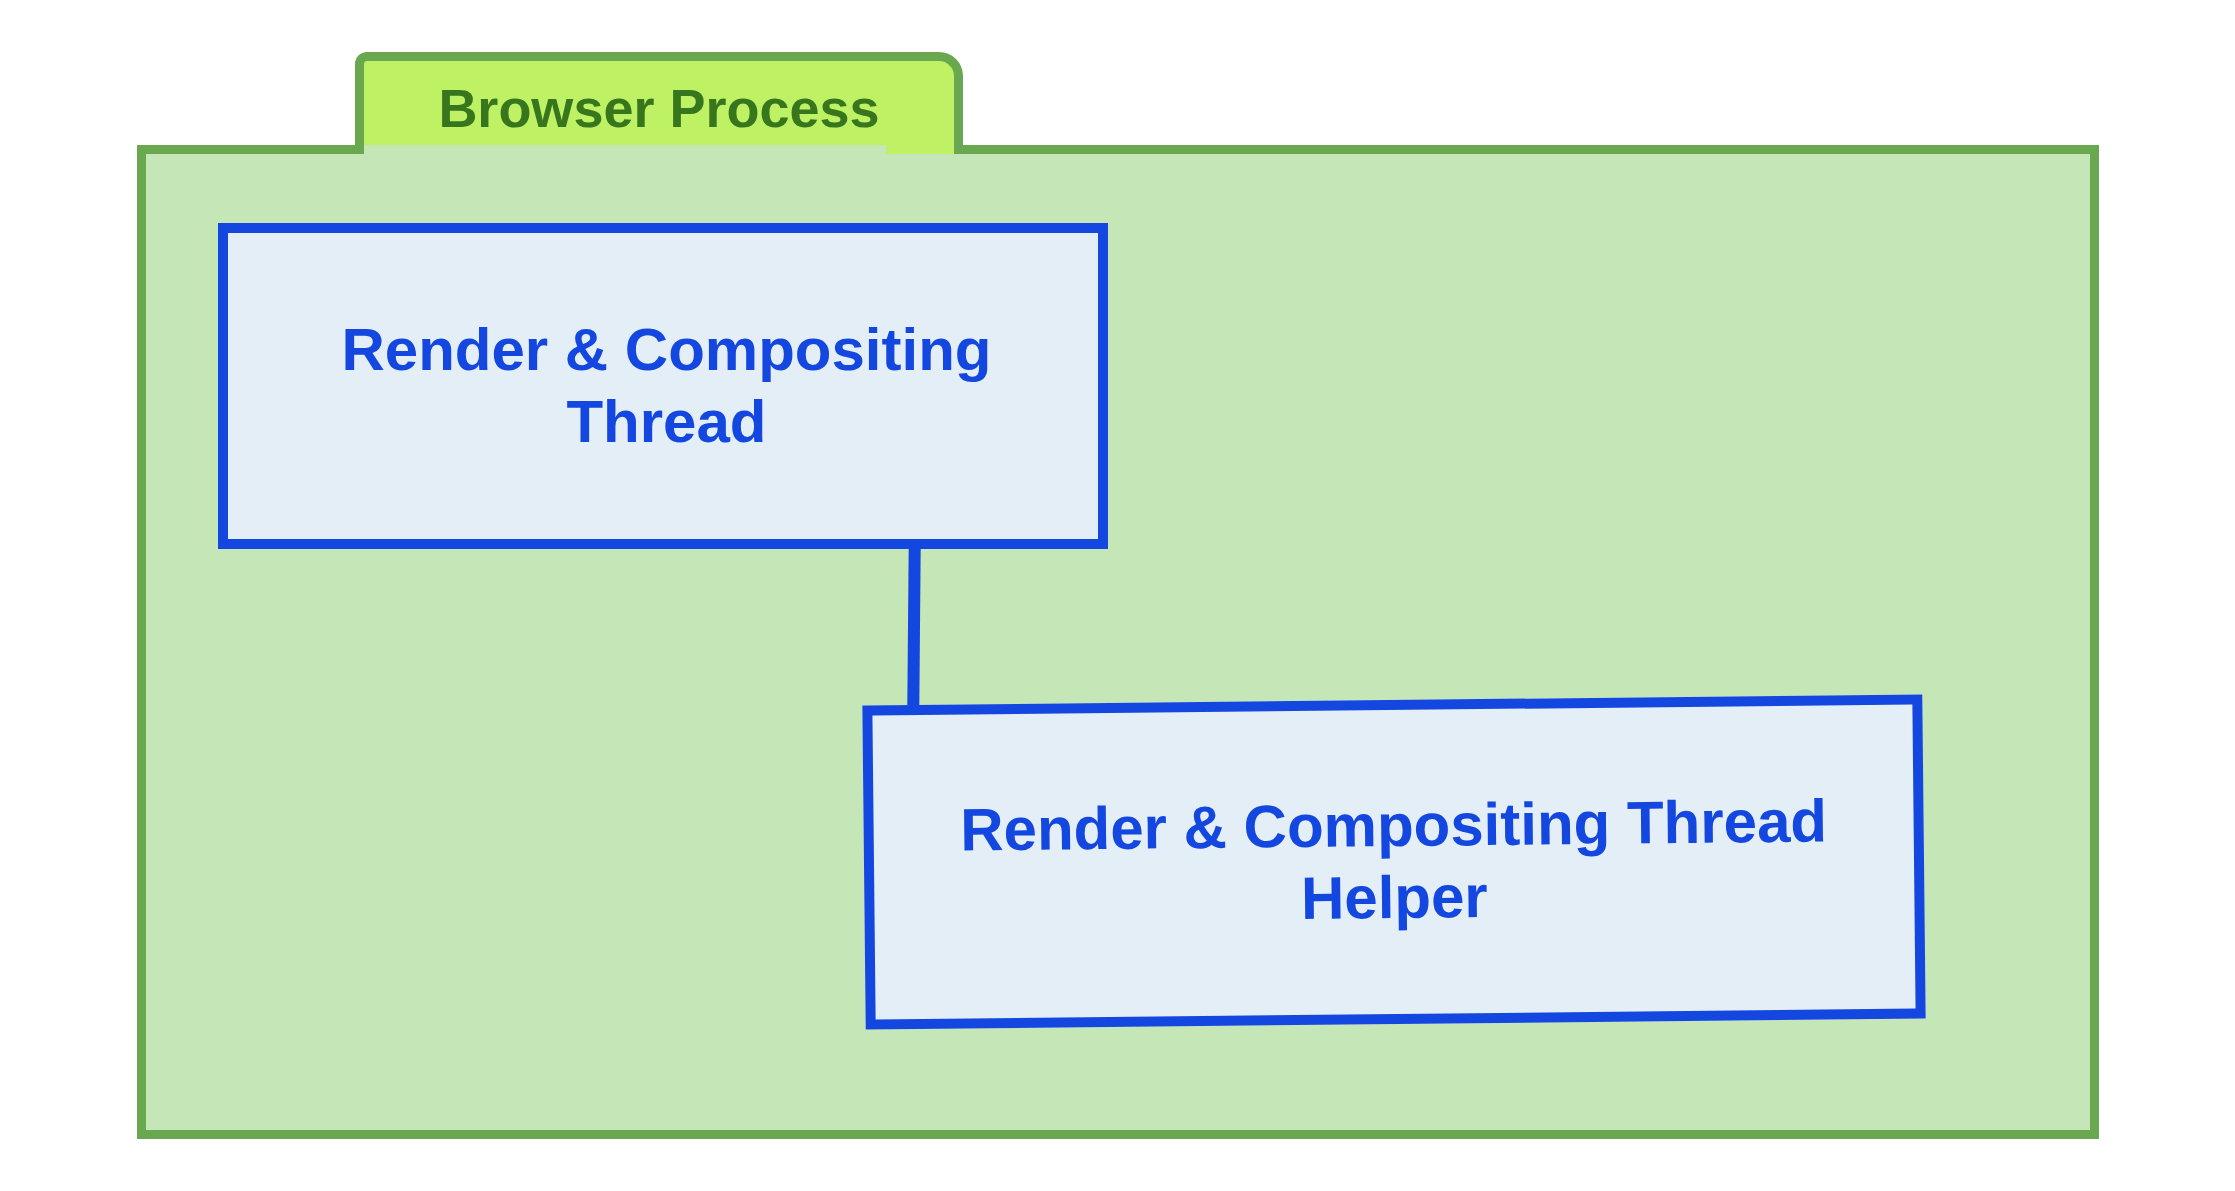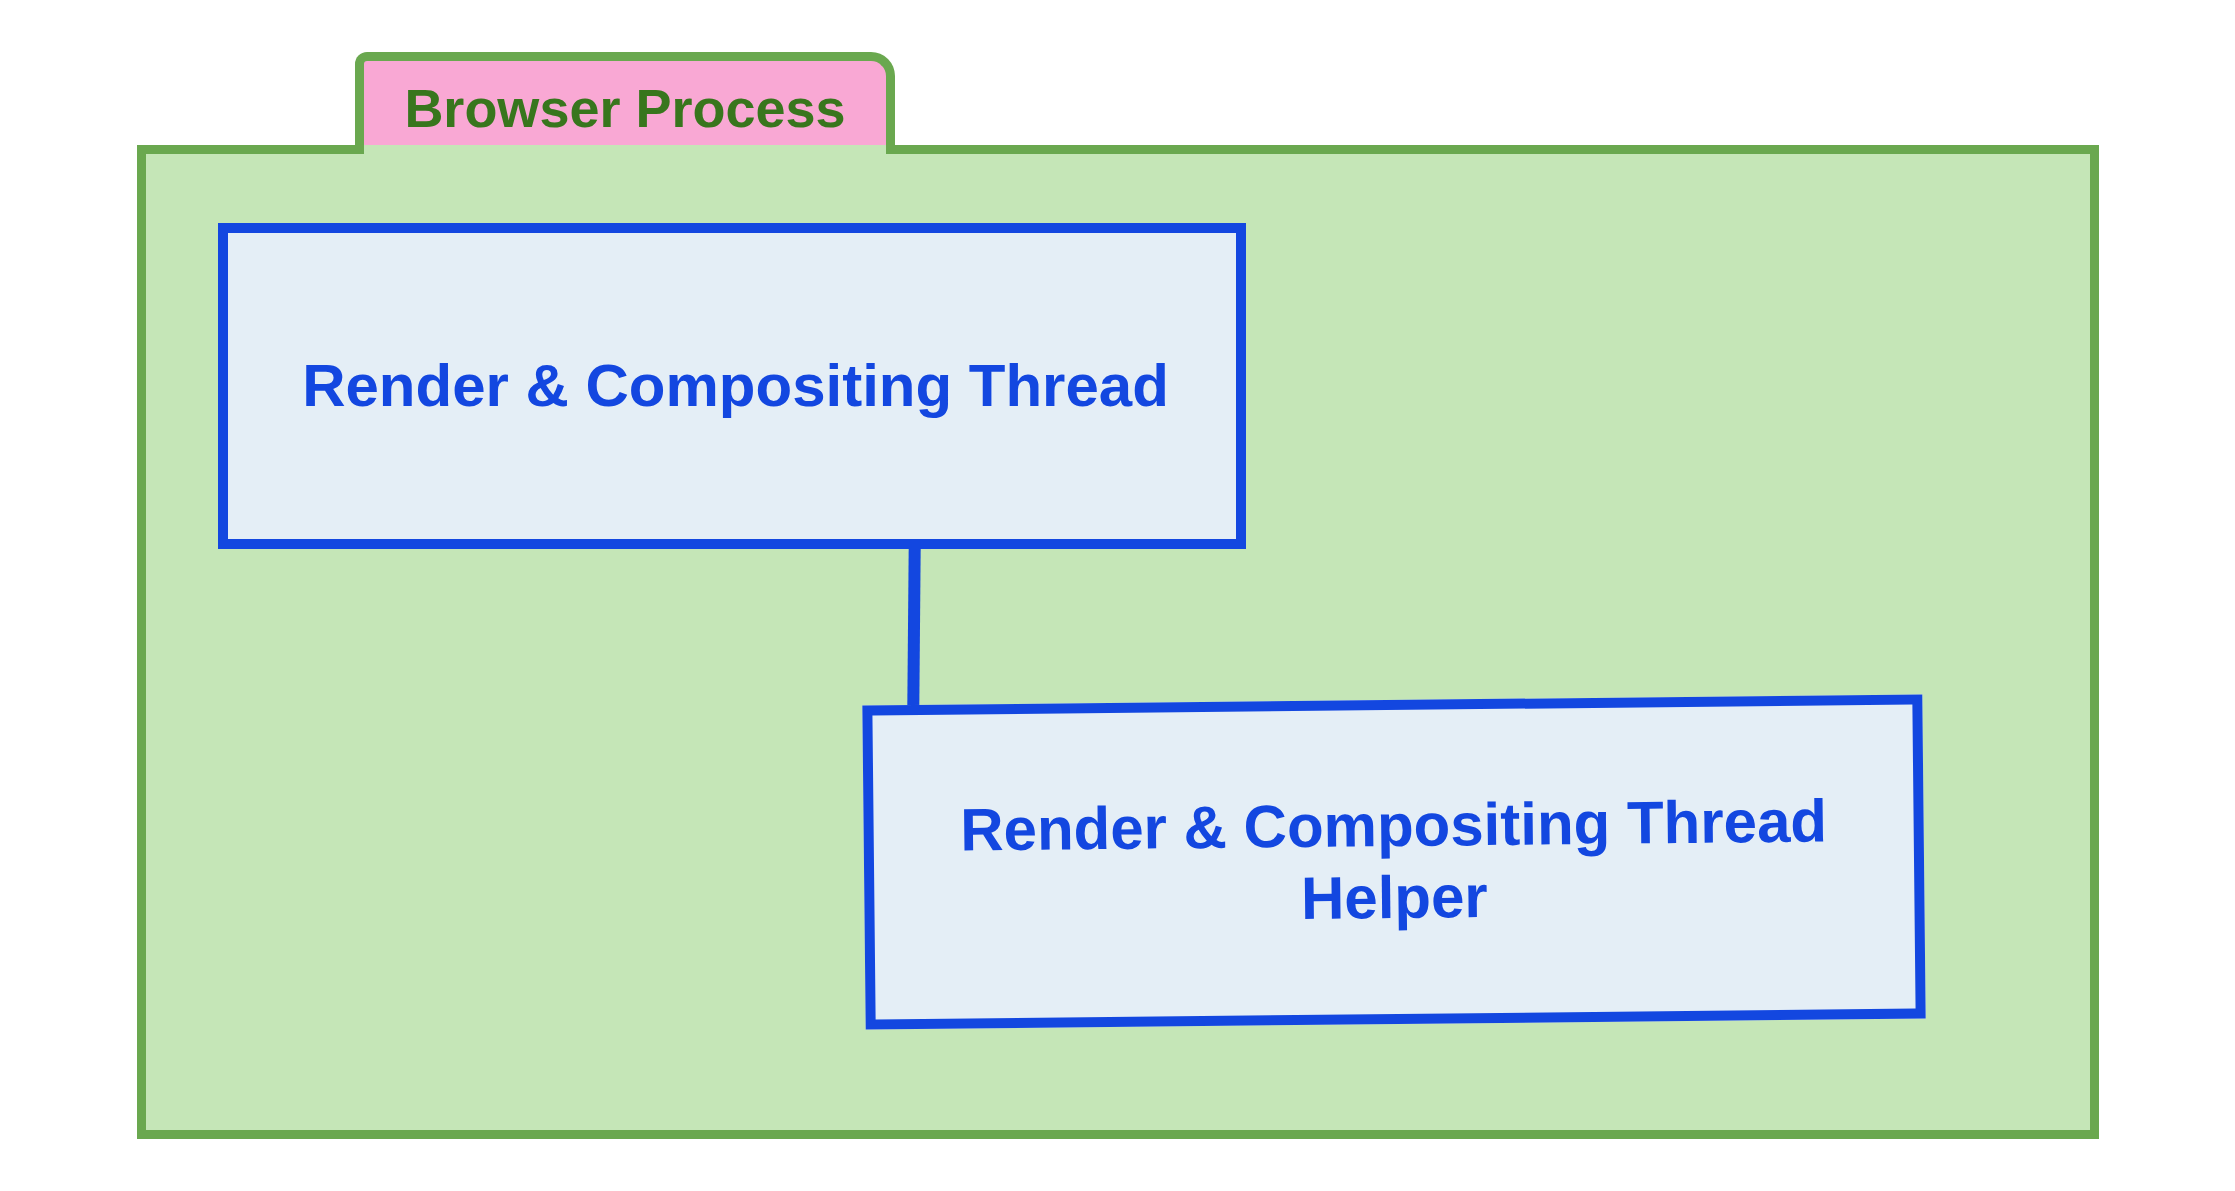--- a/index.html
+++ b/index.html
@@ -12,23 +12,23 @@
   }
   .canvas {
     position: relative;
     width: 2235px;
     height: 1191px;
   }
   .process-tab {
     position: absolute;
     left: 355px;
     top: 52px;
-    width: 540px;
+    width: 608px;
     height: 102px;
-    background: #f9a8d4;
+    background: #bef264;
     border: 9px solid #6aa84f;
     border-bottom: none;
     border-top-left-radius: 12px;
     border-top-right-radius: 24px;
     box-sizing: border-box;
     display: flex;
     align-items: center;
     justify-content: center;
   }
   .process-tab .label {
@@ -70,21 +70,21 @@
   .thread-box .label {
     color: #1347e0;
     font-size: 60px;
     font-weight: 700;
     line-height: 1.2;
     padding: 16px 24px;
   }
   .box-top {
     left: 218px;
     top: 223px;
-    width: 1028px;
+    width: 890px;
     height: 326px;
     padding-left: 7px;
   }
   .box-bottom {
     left: 864px;
     top: 700px;
     width: 1060px;
     height: 324px;
     transform: rotate(-0.6deg);
   }

